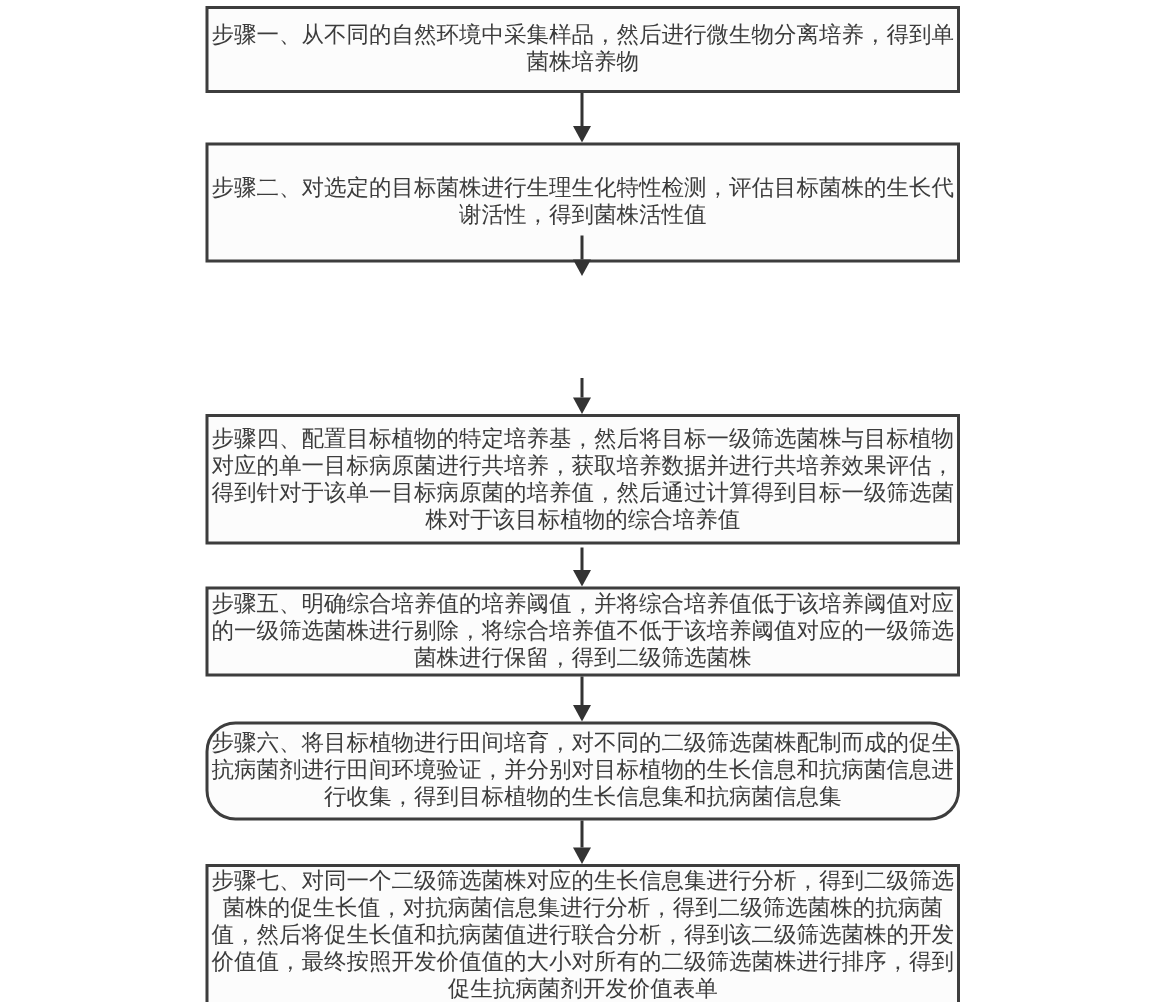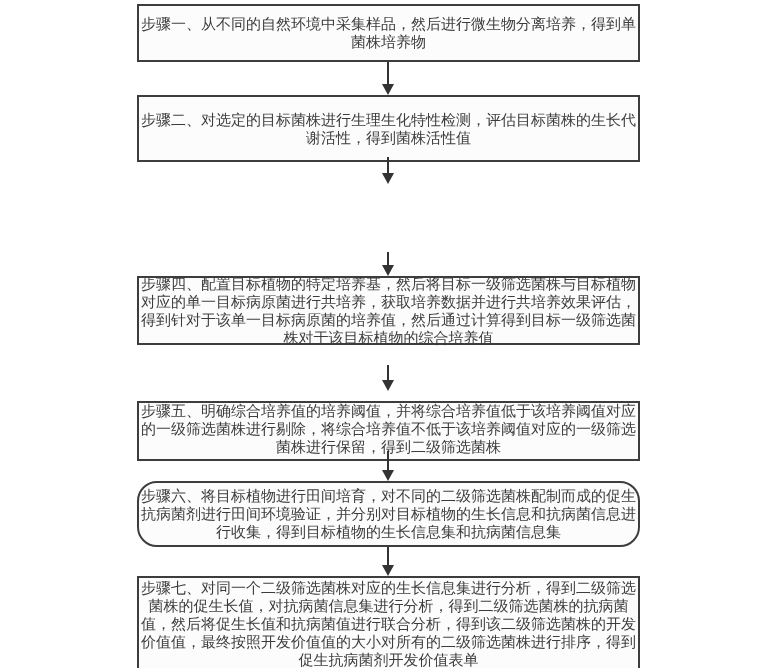--- a/index.html
+++ b/index.html
@@ -67,45 +67,45 @@
 
   <div class="flow-box" style="top:4px;height:58px;">
     <span class="box-text">步骤一、从不同的自然环境中采集样品，然后进行微生物分离培养，得到单菌株培养物</span>
   </div>
 
   <div class="arrow" style="top:62px;height:33px;">
     <div class="arrow-line"></div>
     <div class="arrow-head"></div>
   </div>
 
-  <div class="flow-box" style="top:95px;height:67px;">
+  <div class="flow-box" style="top:95px;height:80px;">
     <span class="box-text">步骤二、对选定的目标菌株进行生理生化特性检测，评估目标菌株的生长代谢活性，得到菌株活性值</span>
   </div>
 
   <div class="arrow" style="top:157px;height:27px;">
     <div class="arrow-line"></div>
     <div class="arrow-head"></div>
   </div>
 
 
   <div class="arrow" style="top:252px;height:24px;">
     <div class="arrow-line"></div>
     <div class="arrow-head"></div>
   </div>
 
-  <div class="flow-box" style="top:276px;height:69px;">
+  <div class="flow-box" style="top:276px;height:87px;">
     <span class="box-text">步骤四、配置目标植物的特定培养基，然后将目标一级筛选菌株与目标植物对应的单一目标病原菌进行共培养，获取培养数据并进行共培养效果评估，得到针对于该单一目标病原菌的培养值，然后通过计算得到目标一级筛选菌株对于该目标植物的综合培养值</span>
   </div>
 
   <div class="arrow" style="top:365px;height:26px;">
     <div class="arrow-line"></div>
     <div class="arrow-head"></div>
   </div>
 
-  <div class="flow-box" style="top:401px;height:60px;font-family:Liberation Mono, monospace;">
+  <div class="flow-box" style="top:391px;height:60px;">
     <span class="box-text">步骤五、明确综合培养值的培养阈值，并将综合培养值低于该培养阈值对应的一级筛选菌株进行剔除，将综合培养值不低于该培养阈值对应的一级筛选菌株进行保留，得到二级筛选菌株</span>
   </div>
 
   <div class="arrow" style="top:451px;height:30px;">
     <div class="arrow-line"></div>
     <div class="arrow-head"></div>
   </div>
 
   <div class="flow-box" style="top:481px;height:66px;border-radius:20px;">
     <span class="box-text">步骤六、将目标植物进行田间培育，对不同的二级筛选菌株配制而成的促生抗病菌剂进行田间环境验证，并分别对目标植物的生长信息和抗病菌信息进行收集，得到目标植物的生长信息集和抗病菌信息集</span>

